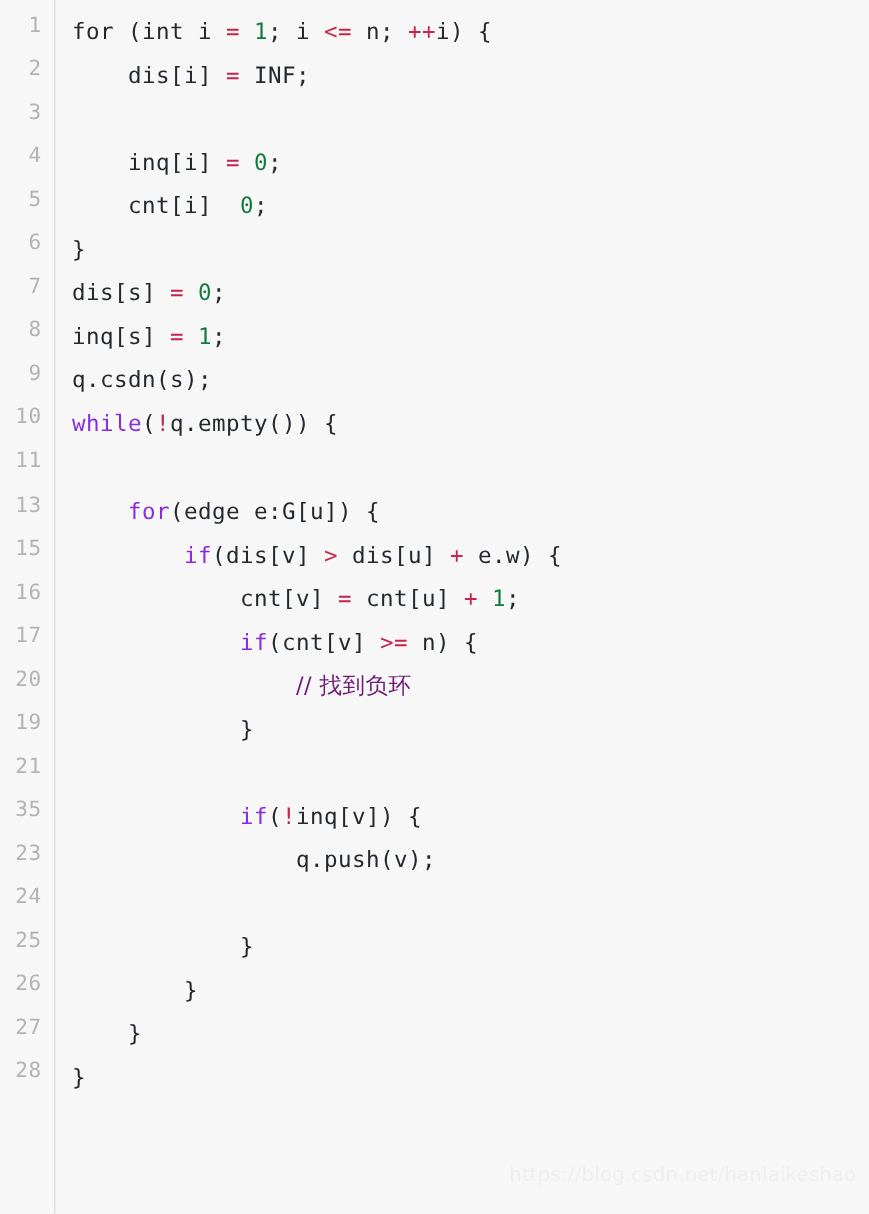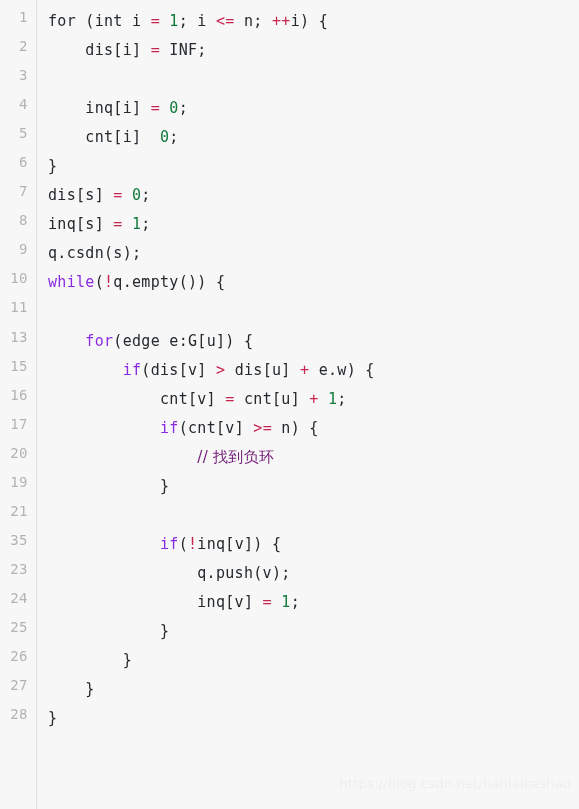--- a/index.html
+++ b/index.html
@@ -104,20 +104,20 @@
       <div class="code-line"><span class="line-number">11</span></div>
       <div class="code-line"><span class="line-number">13</span><span class="line-code"><span class="tok-plain">    </span><span class="tok-kw">for</span><span class="tok-plain">(edge e:G[u]) {</span></span></div>
       <div class="code-line"><span class="line-number">15</span><span class="line-code"><span class="tok-plain">        </span><span class="tok-kw">if</span><span class="tok-plain">(dis[v] </span><span class="tok-op">&gt;</span><span class="tok-plain"> dis[u] </span><span class="tok-op">+</span><span class="tok-plain"> e.w) {</span></span></div>
       <div class="code-line"><span class="line-number">16</span><span class="line-code"><span class="tok-plain">            cnt[v] </span><span class="tok-op">=</span><span class="tok-plain"> cnt[u] </span><span class="tok-op">+</span><span class="tok-plain"> </span><span class="tok-num">1</span><span class="tok-plain">;</span></span></div>
       <div class="code-line"><span class="line-number">17</span><span class="line-code"><span class="tok-plain">            </span><span class="tok-kw">if</span><span class="tok-plain">(cnt[v] </span><span class="tok-op">&gt;=</span><span class="tok-plain"> n) {</span></span></div>
       <div class="code-line"><span class="line-number">20</span><span class="line-code"><span class="tok-plain">                </span><span class="tok-cmt cjk">// 找到负环</span></span></div>
       <div class="code-line"><span class="line-number">19</span><span class="line-code"><span class="tok-plain">            }</span></span></div>
       <div class="code-line"><span class="line-number">21</span></div>
       <div class="code-line"><span class="line-number">35</span><span class="line-code"><span class="tok-plain">            </span><span class="tok-kw">if</span><span class="tok-plain">(</span><span class="tok-op">!</span><span class="tok-plain">inq[v]) {</span></span></div>
       <div class="code-line"><span class="line-number">23</span><span class="line-code"><span class="tok-plain">                q.push(v);</span></span></div>
-      <div class="code-line"><span class="line-number">24</span><span class="line-code"><span class="tok-plain">                inq[v] </span><span class="tok-op">=</span><span class="tok-plain"> </span><span class="tok-num">1</span><span class="tok-plain">;</span></span></div>
+      <div class="code-line"><span class="line-number">24</span></div>
       <div class="code-line"><span class="line-number">25</span><span class="line-code"><span class="tok-plain">            }</span></span></div>
       <div class="code-line"><span class="line-number">26</span><span class="line-code"><span class="tok-plain">        }</span></span></div>
       <div class="code-line"><span class="line-number">27</span><span class="line-code"><span class="tok-plain">    }</span></span></div>
       <div class="code-line"><span class="line-number">28</span><span class="line-code"><span class="tok-plain">}</span></span></div>
     </div>
   <div id="watermark">https://blog.csdn.net/hanlaikeshao</div>
 </div>
 
 </body></html>

